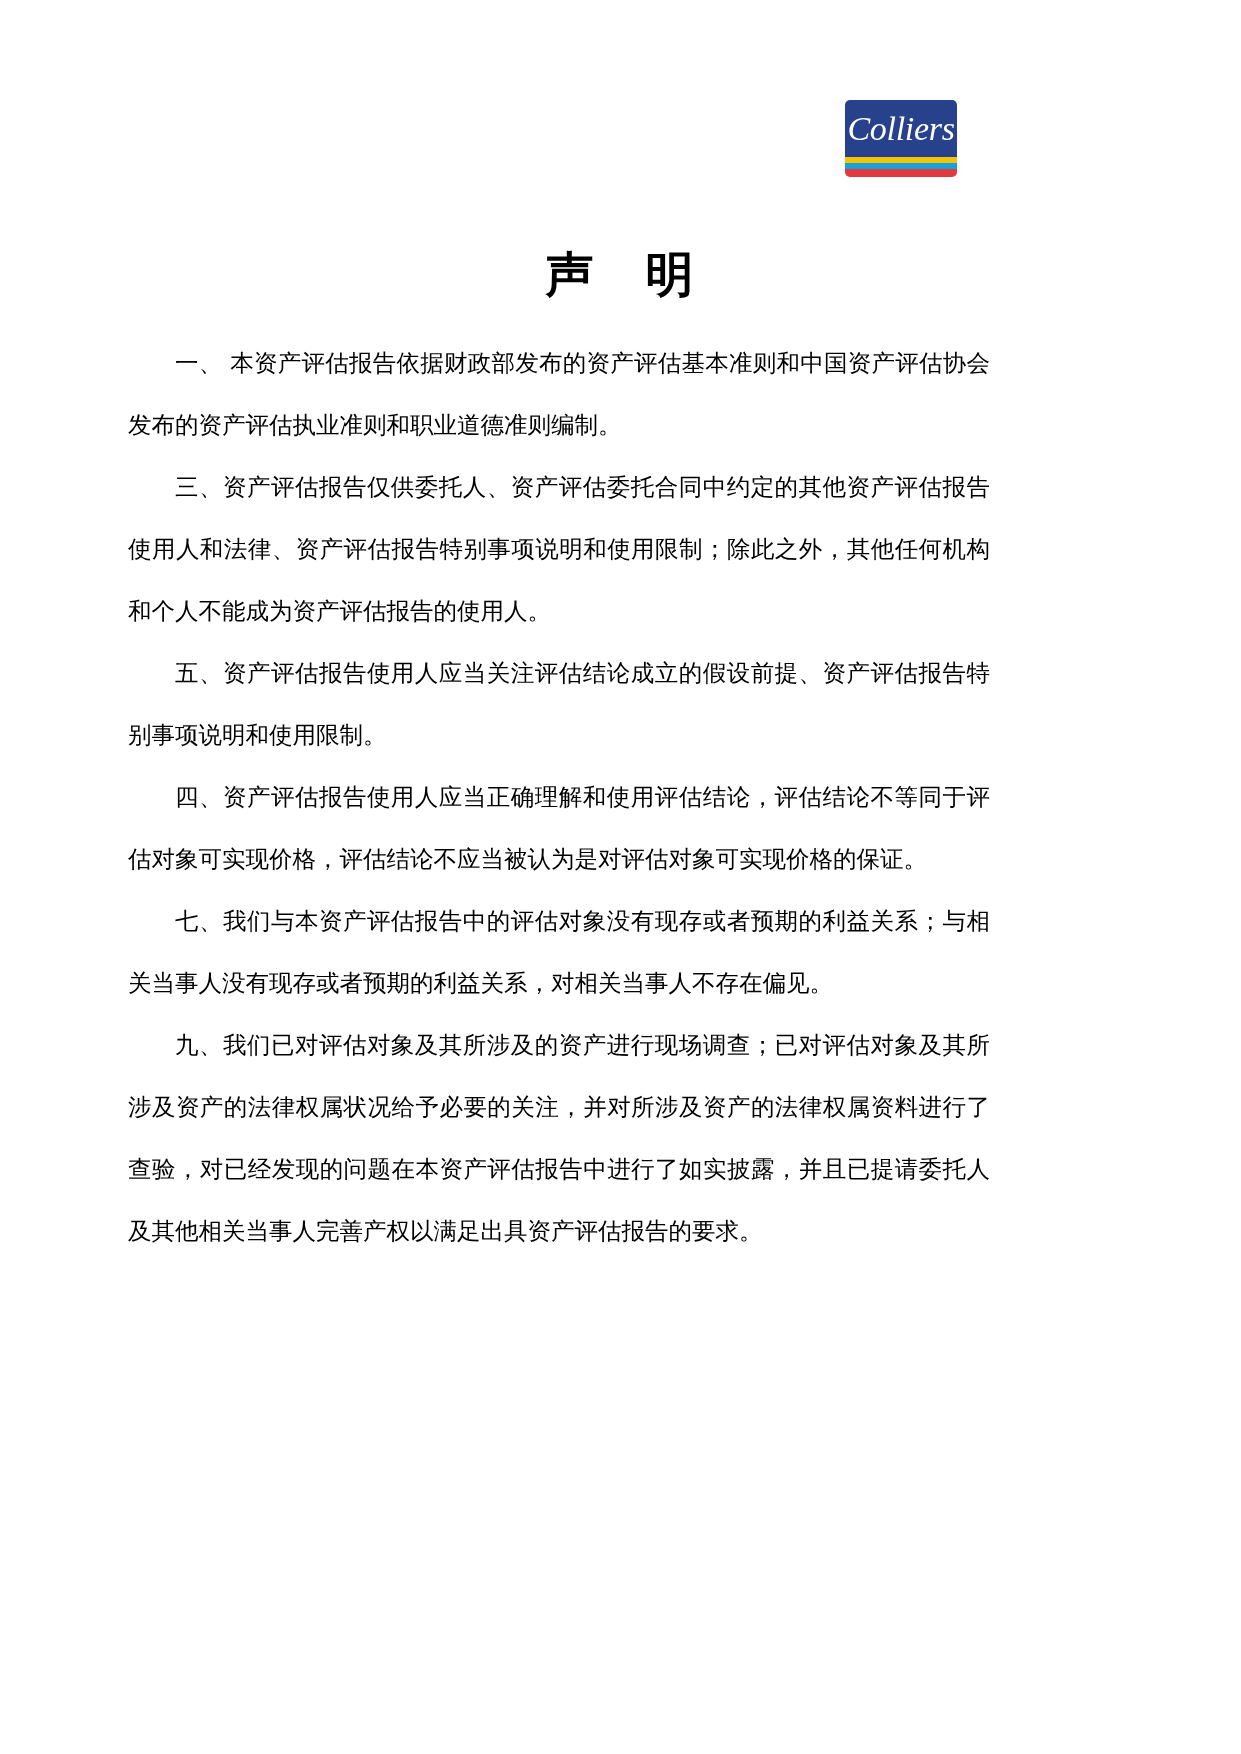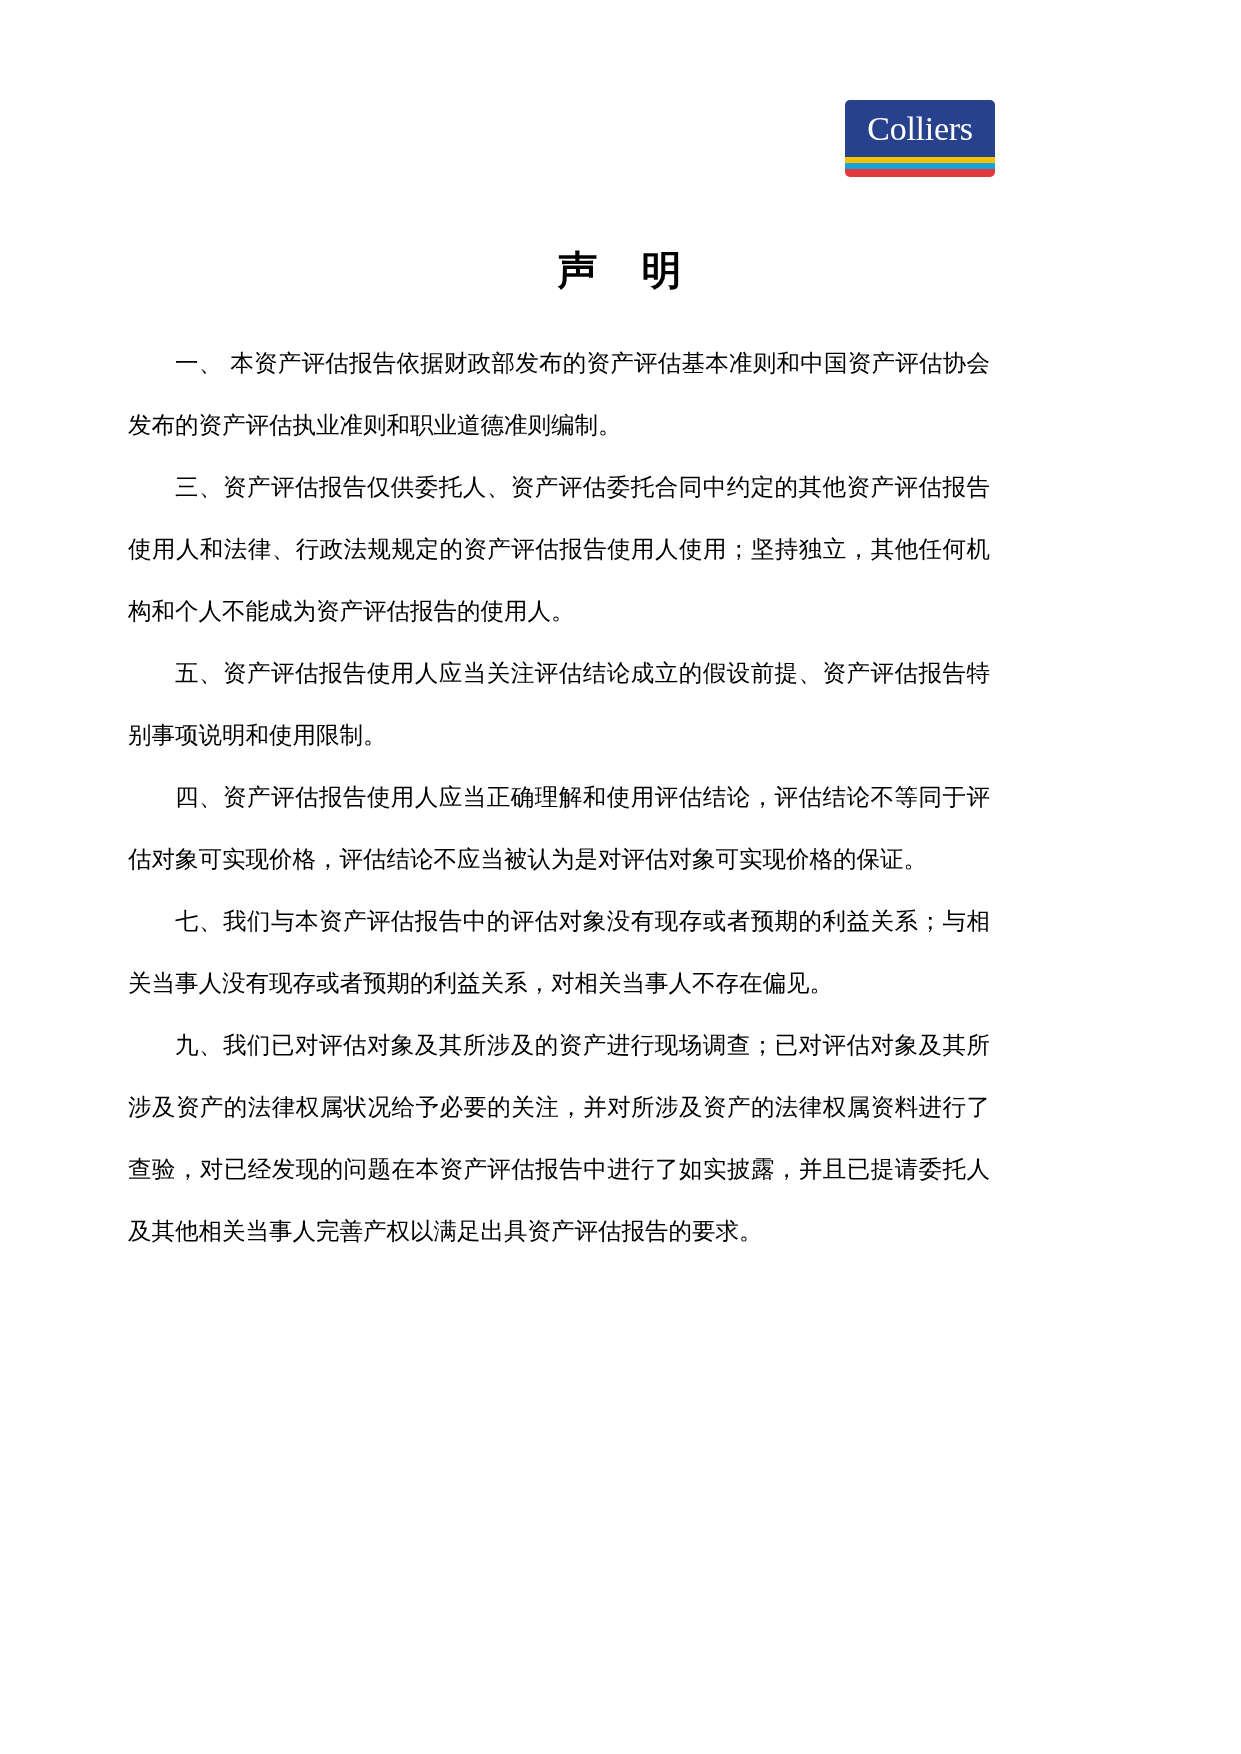--- a/index.html
+++ b/index.html
@@ -22,21 +22,22 @@
     height: 1754px;
     background: #ffffff;
     box-sizing: border-box;
   }
 
   
   .logo-wrap {
     position: absolute;
     top: 100px;
     left: 845px;
-    width: 150px;
+    width: 112px;
+    font-style: italic;
   }
   .logo-box {
     background: #1f3c88;
     background: #27418c;
     border-top-left-radius: 5px;
     border-top-right-radius: 5px;
     height: 57px;
     display: flex;
     align-items: center;
     justify-content: center;
@@ -62,21 +63,21 @@
     border-bottom-right-radius: 5px;
   }
 
   
   .doc-title {
     position: absolute;
     top: 243px;
     left: 0;
     width: 1241px;
     text-align: center;
-    font-size: 40px;
+    font-size: 48px;
     font-weight: bold;
     letter-spacing: 2px;
     font-family: "DejaVu Sans", "Liberation Sans", sans-serif;
   }
 
   
   .body-text {
     position: absolute;
     top: 332px;
     left: 128px;
@@ -105,20 +106,20 @@
     </div>
     <div class="logo-stripe s1"></div>
     <div class="logo-stripe s2"></div>
     <div class="logo-stripe s3"></div>
   </div>
 
   <div class="doc-title">声　明</div>
 
   <div class="body-text">
     <p class="clause">一、 本资产评估报告依据财政部发布的资产评估基本准则和中国资产评估协会发布的资产评估执业准则和职业道德准则编制。</p>
-    <p class="clause">三、资产评估报告仅供委托人、资产评估委托合同中约定的其他资产评估报告使用人和法律、行政法规规定的资产评估报告使用人使用；坚持独立，其他任何机构和个人不能成为资产评估报告的使用人。</p>
+    <p class="clause">三、资产评估报告仅供委托人、资产评估委托合同中约定的其他资产评估报告使用人和法律、资产评估报告特别事项说明和使用限制；除此之外，其他任何机构和个人不能成为资产评估报告的使用人。</p>
     <p class="clause">五、资产评估报告使用人应当关注评估结论成立的假设前提、资产评估报告特别事项说明和使用限制。</p>
     <p class="clause">四、资产评估报告使用人应当正确理解和使用评估结论，评估结论不等同于评估对象可实现价格，评估结论不应当被认为是对评估对象可实现价格的保证。</p>
     <p class="clause">七、我们与本资产评估报告中的评估对象没有现存或者预期的利益关系；与相关当事人没有现存或者预期的利益关系，对相关当事人不存在偏见。</p>
     <p class="clause">九、我们已对评估对象及其所涉及的资产进行现场调查；已对评估对象及其所涉及资产的法律权属状况给予必要的关注，并对所涉及资产的法律权属资料进行了查验，对已经发现的问题在本资产评估报告中进行了如实披露，并且已提请委托人及其他相关当事人完善产权以满足出具资产评估报告的要求。</p>
   </div>
 
 </div>
 
 </body></html>

